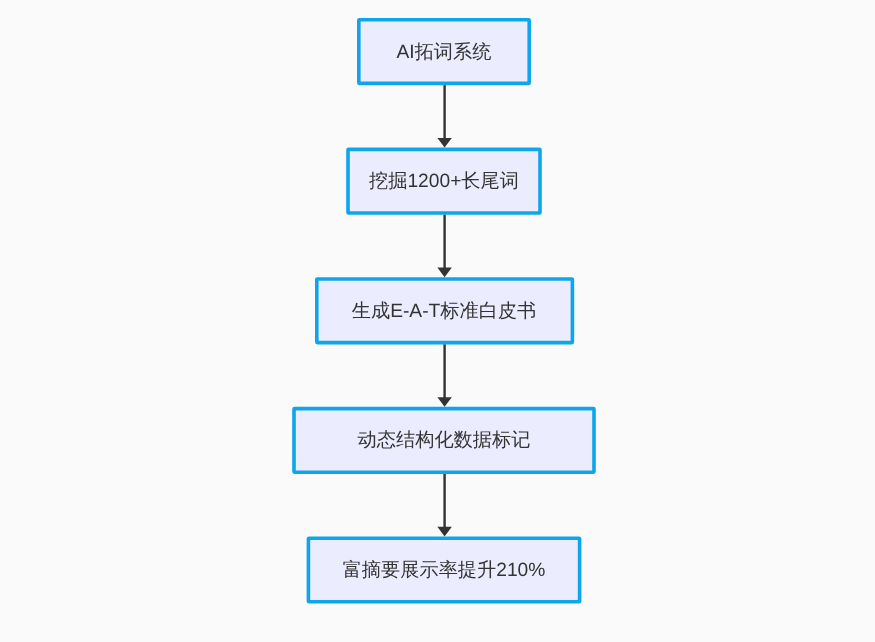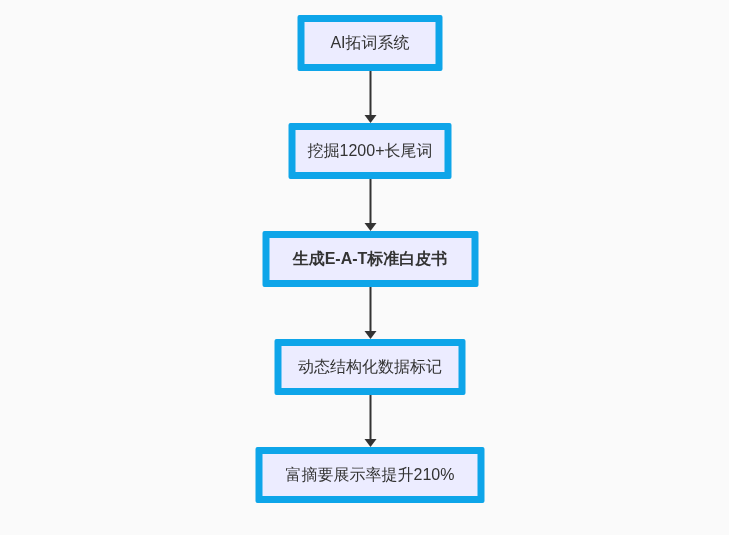--- a/index.html
+++ b/index.html
@@ -20,33 +20,33 @@
     top: 15px;
     transform: translateX(-50%);
     display: flex;
     flex-direction: column;
     align-items: center;
   }
   .node {
     box-sizing: border-box;
     height: 56px;
     background: #ececff;
-    border: 7px solid #0ea5e9;
+    border: 3px solid #0ea5e9;
     border-radius: 2px;
     color: #333333;
     font-size: 16px;
     display: flex;
     align-items: center;
     justify-content: center;
     white-space: nowrap;
   }
   .node.n1 { width: 145px; }
   .node.n2 { width: 163px; }
-  .node.n3 { width: 216px; font-weight: bold; }
-  .node.n4 { width: 191px; }
+  .node.n3 { width: 216px; }
+  .node.n4 { width: 253px; }
   .node.n5 { width: 229px; align-items: center; }
   .arrow {
     position: relative;
     width: 12px;
     height: 52px;
   }
   .arrow .shaft {
     position: absolute;
     left: 50%;
     transform: translateX(-50%);

